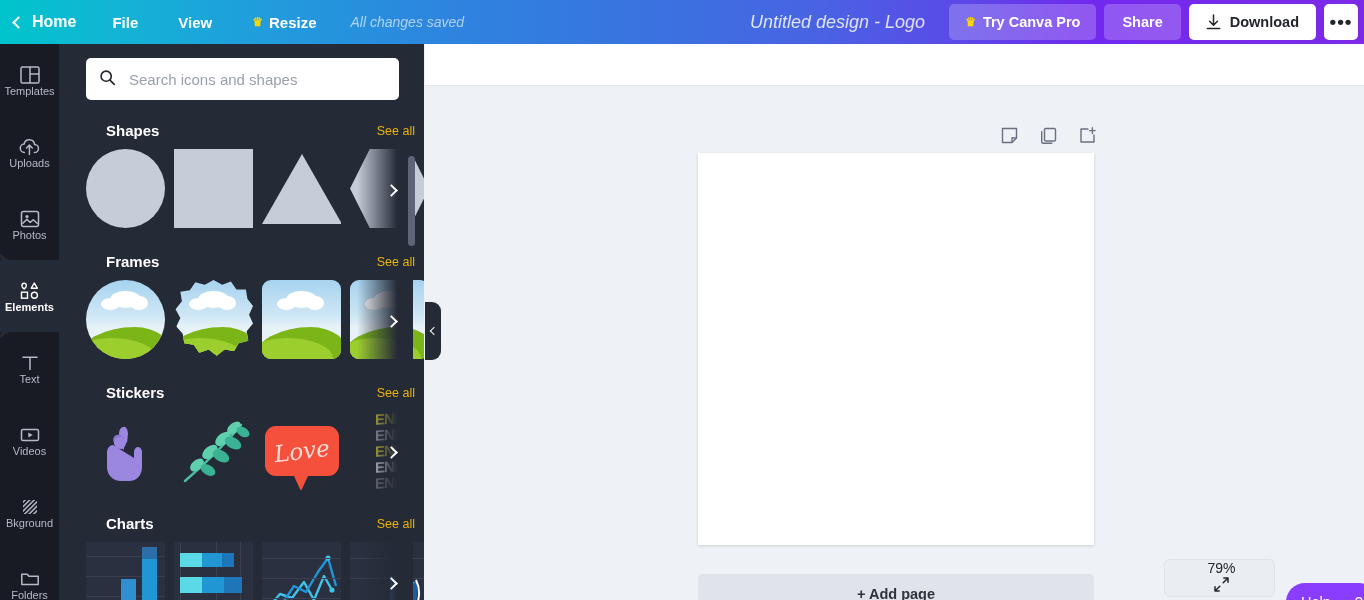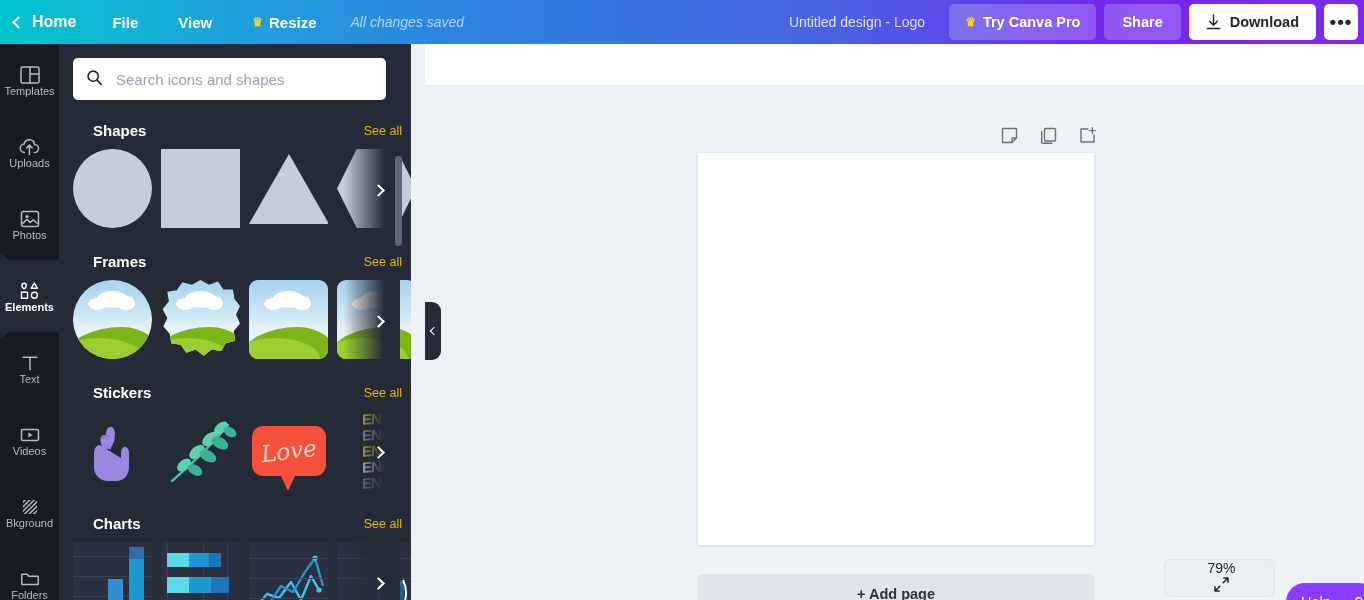--- a/index.html
+++ b/index.html
@@ -42,22 +42,22 @@
   .crown { font-size: 12px; color: #ffd700; line-height: 1; }
   .tb-status {
     padding-left: 14px; font-size: 14px; font-style: italic;
     color: rgba(255,255,255,.62); white-space: nowrap;
   }
   .tb-right {
     margin-left: auto; display: flex; align-items: center;
     gap: 8px; padding-right: 6px; height: 44px;
   }
   .tb-title {
-    font-size: 14px; color: rgba(255,255,255,.82);
-    padding-right: 16px; white-space: nowrap; cursor: pointer;
+    font-size: 18px; color: rgba(255,255,255,.82);
+    padding-right: 16px; white-space: nowrap; cursor: pointer; font-style: italic;
   }
   .btn-pro {
     background: rgba(255,255,255,.22); border-radius: 5px;
     height: 36px; padding: 0 16px; display: flex;
     align-items: center; gap: 7px;
     font-size: 14.5px; font-weight: bold; color: #fff; cursor: pointer;
   }
   .btn-share {
     background: rgba(255,255,255,.22); border-radius: 5px;
     height: 36px; padding: 0 18px; display: flex; align-items: center;
@@ -94,21 +94,21 @@
   .rail-item.active::after {
     content: ""; position: absolute; left: 0;
     width: 12px; height: 12px; background: #181b24;
   }
   .rail-item.active::before { top: -12px; border-bottom-left-radius: 12px; box-shadow: 0 6px 0 0 #252a37; }
   .rail-item.active::after  { bottom: -12px; border-top-left-radius: 12px; box-shadow: 0 -6px 0 0 #252a37; }
   .rail-item svg { display: block; }
 
   
   .panel {
-    position: absolute; top: 44px; left: 45px;
+    position: absolute; top: 44px; left: 58px;
     width: 366px; height: 556px;
     background: #252a37; z-index: 5; overflow: hidden;
   }
   .search-wrap { padding: 14px 25px 0 28px; }
   .search-box {
     position: relative; height: 42px; background: #fff;
     border-radius: 5px; display: flex; align-items: center;
   }
   .search-box svg { position: absolute; left: 13px; top: 11px; }
   .search-box input {

